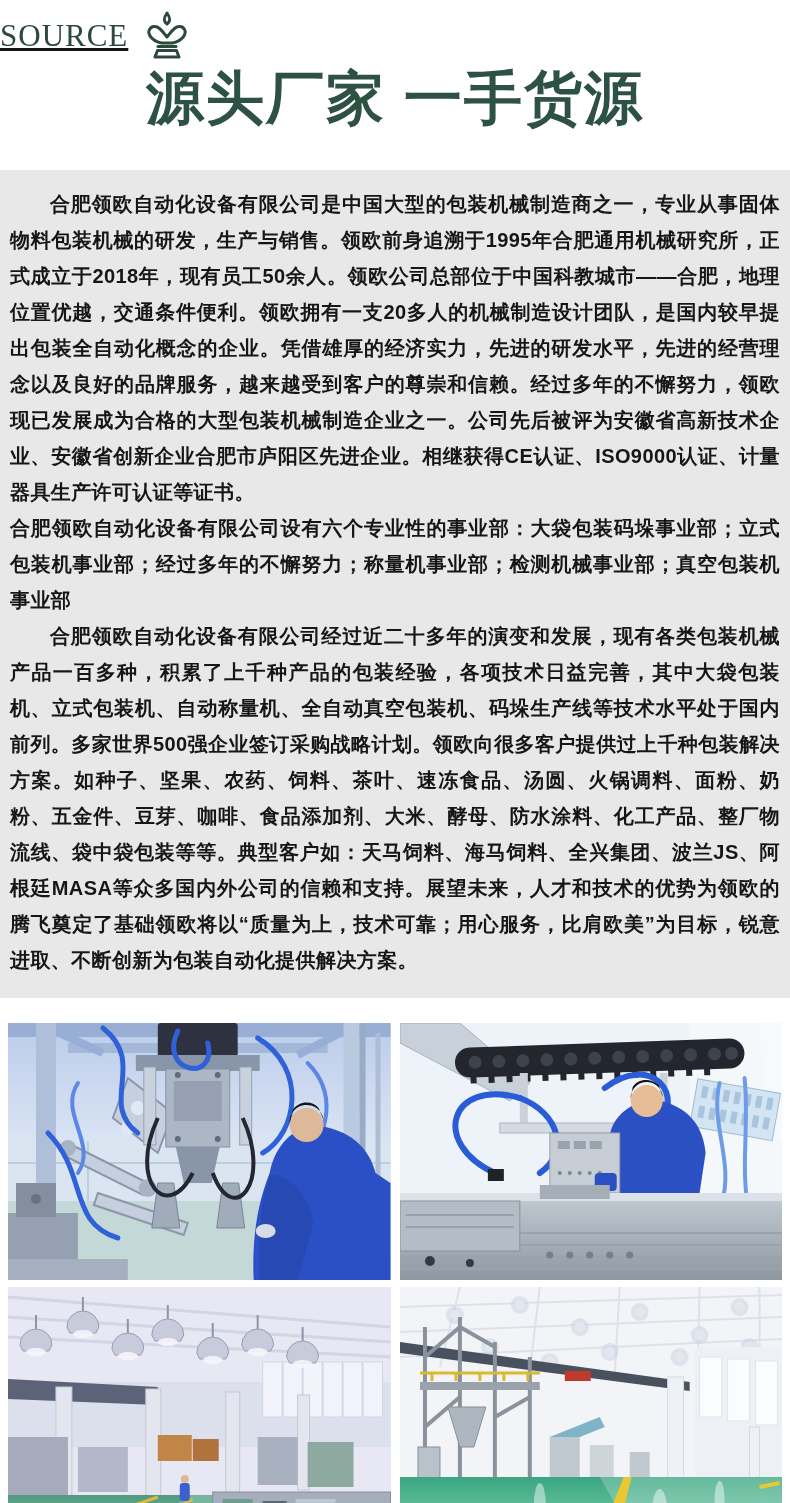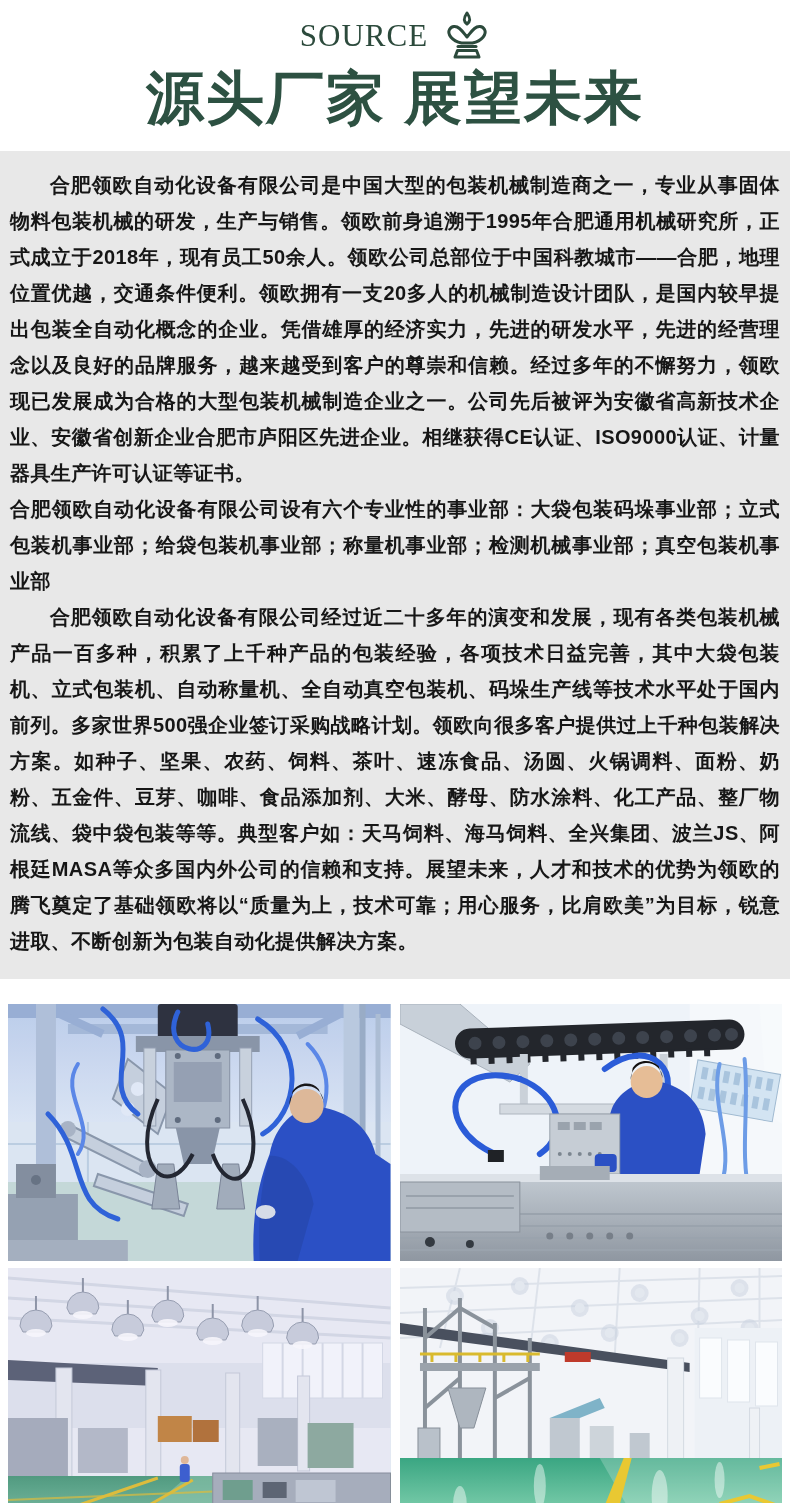--- a/index.html
+++ b/index.html
@@ -1,26 +1,26 @@
 <!DOCTYPE html>
 <html><head>
 <meta charset="utf-8">
 <style>
   html,body{margin:0;padding:0;background:#ffffff;}
   body{width:790px;font-family:"Liberation Sans","DejaVu Sans",sans-serif;color:#151515;}
   .page{width:790px;min-height:1503px;background:#ffffff;box-sizing:border-box;}
 
   
-  .brand-row{display:flex;align-items:center;justify-content:center;gap:16px;padding-top:8px;height:54px;}
+  .brand-row{display:flex;align-items:center;gap:16px;padding-top:8px;height:54px;text-decoration:underline;}
   .brand-word{font-family:"Liberation Serif","DejaVu Serif",serif;font-size:31px;color:#2c4a3c;letter-spacing:1px;line-height:1;}
   .crown{width:46px;height:50px;display:inline-block;}
   .page-title{margin:4px 0 0;text-align:center;font-size:58px;font-weight:900;color:#2d5142;letter-spacing:2px;line-height:64px;font-family:"Liberation Sans","DejaVu Sans",sans-serif;}
 
   
-  .about{margin-top:21px;background:#e8e8e8;padding:16px 10px 20px;box-sizing:border-box;}
+  .about{margin-top:40px;background:#e8e8e8;padding:16px 10px 20px;box-sizing:border-box;}
   .para{margin:0;font-size:20px;line-height:36px;font-weight:600;letter-spacing:0.4px;text-align:justify;color:#161616;}
   .para.indent{text-indent:2em;}
 
   
   .gallery{display:grid;grid-template-columns:1fr 1fr;column-gap:9px;row-gap:7px;padding:0 8px;margin-top:25px;}
   .photo{margin:0;height:257px;overflow:hidden;background:#dfe8f2;}
   .photo.tall{height:260px;}
   .photo svg{display:block;width:100%;height:100%;}
 </style>
 </head>
@@ -33,26 +33,26 @@
       <span class="brand-word">SOURCE</span>
       <span class="crown">
         <svg viewBox="0 0 46 50" fill="none" stroke="#2c4a3c" stroke-width="3" stroke-linecap="round" stroke-linejoin="round">
           <path d="M23 3 C19.5 8 19 11 23 14 C27 11 26.5 8 23 3 Z"></path>
           <path d="M17.5 33 C8 31 3 24 5.5 19.5 C7.5 16 12 15.5 15.5 18.5 C18.5 21 20.5 24 23 27 C25.5 24 27.5 21 30.5 18.5 C34 15.5 38.5 16 40.5 19.5 C43 24 38 31 28.5 33 Z"></path>
           <path d="M14 36.5 L32 36.5"></path>
           <path d="M13.5 40.5 L32.5 40.5 L35 47 L11 47 Z"></path>
         </svg>
       </span>
     </div>
-    <h1 class="page-title">源头厂家 展望未来</h1>
+    <h1 class="page-title">源头厂家 一手货源</h1>
   </header>
 
   <section class="about">
     <p class="para indent">合肥领欧自动化设备有限公司是中国大型的包装机械制造商之一，专业从事固体物料包装机械的研发，生产与销售。领欧前身追溯于1995年合肥通用机械研究所，正式成立于2018年，现有员工50余人。领欧公司总部位于中国科教城市——合肥，地理位置优越，交通条件便利。领欧拥有一支20多人的机械制造设计团队，是国内较早提出包装全自动化概念的企业。凭借雄厚的经济实力，先进的研发水平，先进的经营理念以及良好的品牌服务，越来越受到客户的尊崇和信赖。经过多年的不懈努力，领欧现已发展成为合格的大型包装机械制造企业之一。公司先后被评为安徽省高新技术企业、安徽省创新企业合肥市庐阳区先进企业。相继获得CE认证、ISO9000认证、计量器具生产许可认证等证书。</p>
-    <p class="para">合肥领欧自动化设备有限公司设有六个专业性的事业部：大袋包装码垛事业部；立式包装机事业部；给袋包装机事业部；称量机事业部；检测机械事业部；真空包装机事业部</p>
+    <p class="para">合肥领欧自动化设备有限公司设有六个专业性的事业部：大袋包装码垛事业部；立式包装机事业部；经过多年的不懈努力；称量机事业部；检测机械事业部；真空包装机事业部</p>
     <p class="para indent">合肥领欧自动化设备有限公司经过近二十多年的演变和发展，现有各类包装机械产品一百多种，积累了上千种产品的包装经验，各项技术日益完善，其中大袋包装机、立式包装机、自动称量机、全自动真空包装机、码垛生产线等技术水平处于国内前列。多家世界500强企业签订采购战略计划。领欧向很多客户提供过上千种包装解决方案。如种子、坚果、农药、饲料、茶叶、速冻食品、汤圆、火锅调料、面粉、奶粉、五金件、豆芽、咖啡、食品添加剂、大米、酵母、防水涂料、化工产品、整厂物流线、袋中袋包装等等。典型客户如：天马饲料、海马饲料、全兴集团、波兰JS、阿根廷MASA等众多国内外公司的信赖和支持。展望未来，人才和技术的优势为领欧的腾飞奠定了基础领欧将以“质量为上，技术可靠；用心服务，比肩欧美”为目标，锐意进取、不断创新为包装自动化提供解决方案。</p>
   </section>
 
   <section class="gallery">
 
     <figure class="photo">
       <svg viewBox="0 0 383 257" preserveAspectRatio="none">
         <defs>
           <linearGradient id="p1bg" x1="0" y1="0" x2="0" y2="1">
             <stop offset="0" stop-color="#c2d2ec"></stop>

